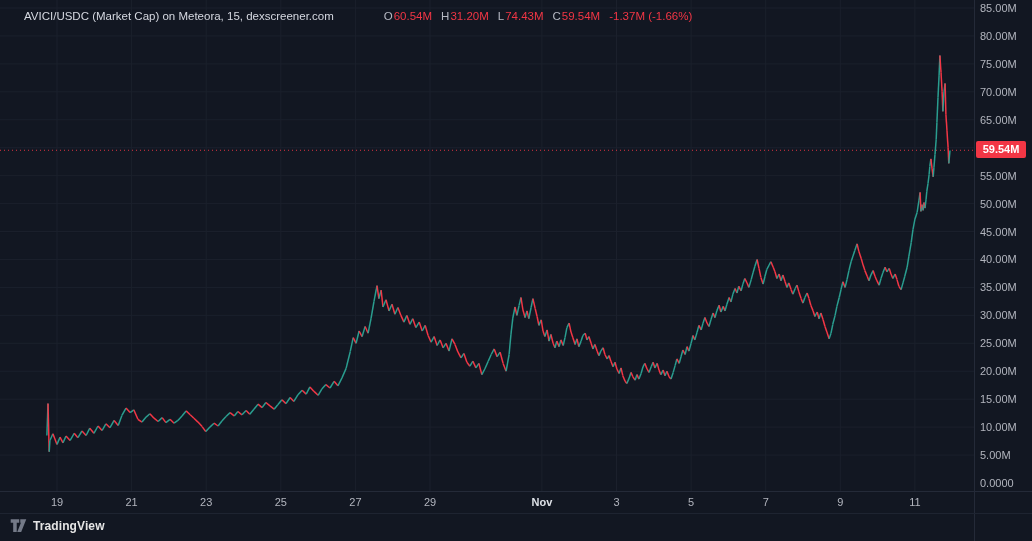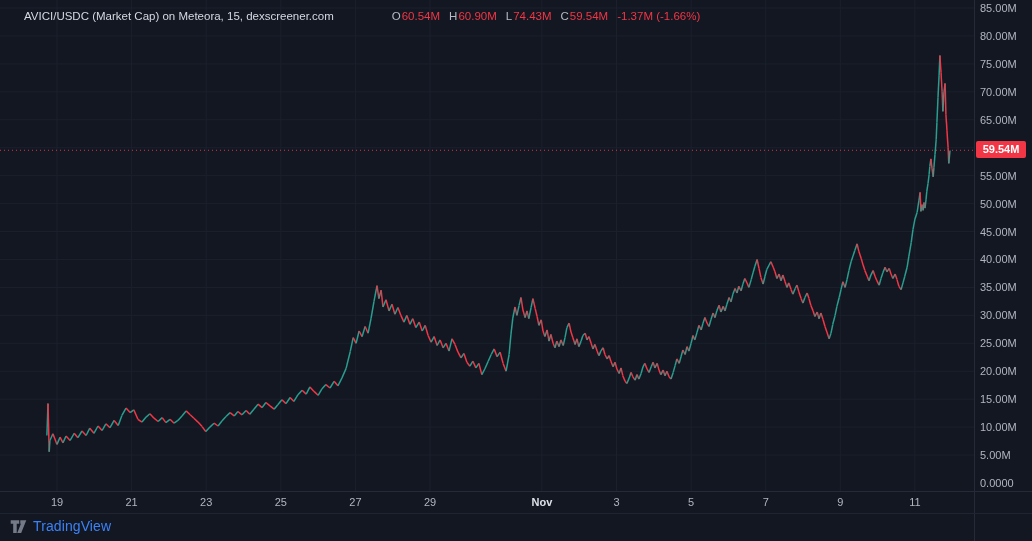--- a/index.html
+++ b/index.html
@@ -5,39 +5,39 @@
   html,body{margin:0;padding:0;background:#0b0e15;}
   .root{
     position:relative;width:1032px;height:541px;
     background:#121722;overflow:hidden;
     font-family:"Liberation Sans",sans-serif;
     -webkit-font-smoothing:antialiased;
   }
   #chart-svg{position:absolute;left:0;top:0;}
   .legend{
     position:absolute;left:24px;top:9px;height:14px;
-    display:flex;align-items:center;gap:26px;
+    display:flex;align-items:center;gap:18px;
     font-size:11.5px;color:#d5d8e0;white-space:nowrap;z-index:5;
   }
   .legend .sym{color:#d5d8e0;}
   .legend .ohlc{display:flex;gap:9px;align-items:center;padding-left:32px;}
   .legend .pair .k{color:#b7bac4;margin-right:1px;}
   .legend .pair .v,.legend .chg{color:#f23645;}
   .badge{
     position:absolute;left:976px;top:141px;width:50px;height:17px;
     background:#f23645;color:#ffffff;font-size:11px;line-height:17px;
     text-align:center;border-radius:2px;z-index:6;font-weight:bold;
   }
   .price-axis-hit{position:absolute;left:974px;top:0;width:58px;height:491px;z-index:4;}
   .time-axis-hit{position:absolute;left:0;top:491px;width:1032px;height:22px;z-index:4;}
   .tv-brand{
     position:absolute;left:10px;top:518px;display:flex;align-items:center;gap:6px;
     color:#787e8c;z-index:5;
   }
-  .tv-brand .txt{font-size:14px;font-weight:normal;letter-spacing:.1px;color:#3b82f6;}
+  .tv-brand .txt{font-size:12px;font-weight:bold;letter-spacing:.1px;color:#e5e5e5;}
 </style>
 </head>
 <body>
 
 <div class="root">
 
   <svg id="chart-svg" width="1032" height="541" viewBox="0 0 1032 541">
       <line x1="0" y1="8.003000000000043" x2="974" y2="8.003000000000043" stroke="#1b202c" stroke-width="1"></line>
       <line x1="0" y1="35.94400000000002" x2="974" y2="35.94400000000002" stroke="#1b202c" stroke-width="1"></line>
       <line x1="0" y1="63.88500000000005" x2="974" y2="63.88500000000005" stroke="#1b202c" stroke-width="1"></line>
@@ -471,21 +471,21 @@
       <text x="914.9" y="506" text-anchor="middle" fill="#b2b5be" font-weight="normal" font-size="11" font-family="Liberation Sans, sans-serif">11</text>
     </svg>
 
   <div class="price-axis-hit"></div>
   <div class="time-axis-hit"></div>
 
   <div class="legend">
     <span class="sym">AVICI/USDC (Market Cap) on Meteora, 15, dexscreener.com</span>
     <span class="ohlc">
       <span class="pair"><span class="k">O</span><span class="v">60.54M</span></span>
-      <span class="pair"><span class="k">H</span><span class="v">60.90M</span></span>
+      <span class="pair"><span class="k">H</span><span class="v">31.20M</span></span>
       <span class="pair"><span class="k">L</span><span class="v">74.43M</span></span>
       <span class="pair"><span class="k">C</span><span class="v">59.54M</span></span>
       <span class="chg">-1.37M (-1.66%)</span>
     </span>
   </div>
 
   <div class="badge">59.54M</div>
 
   <div class="tv-brand">
     <svg width="17" height="15" viewBox="0 0 24 20">

